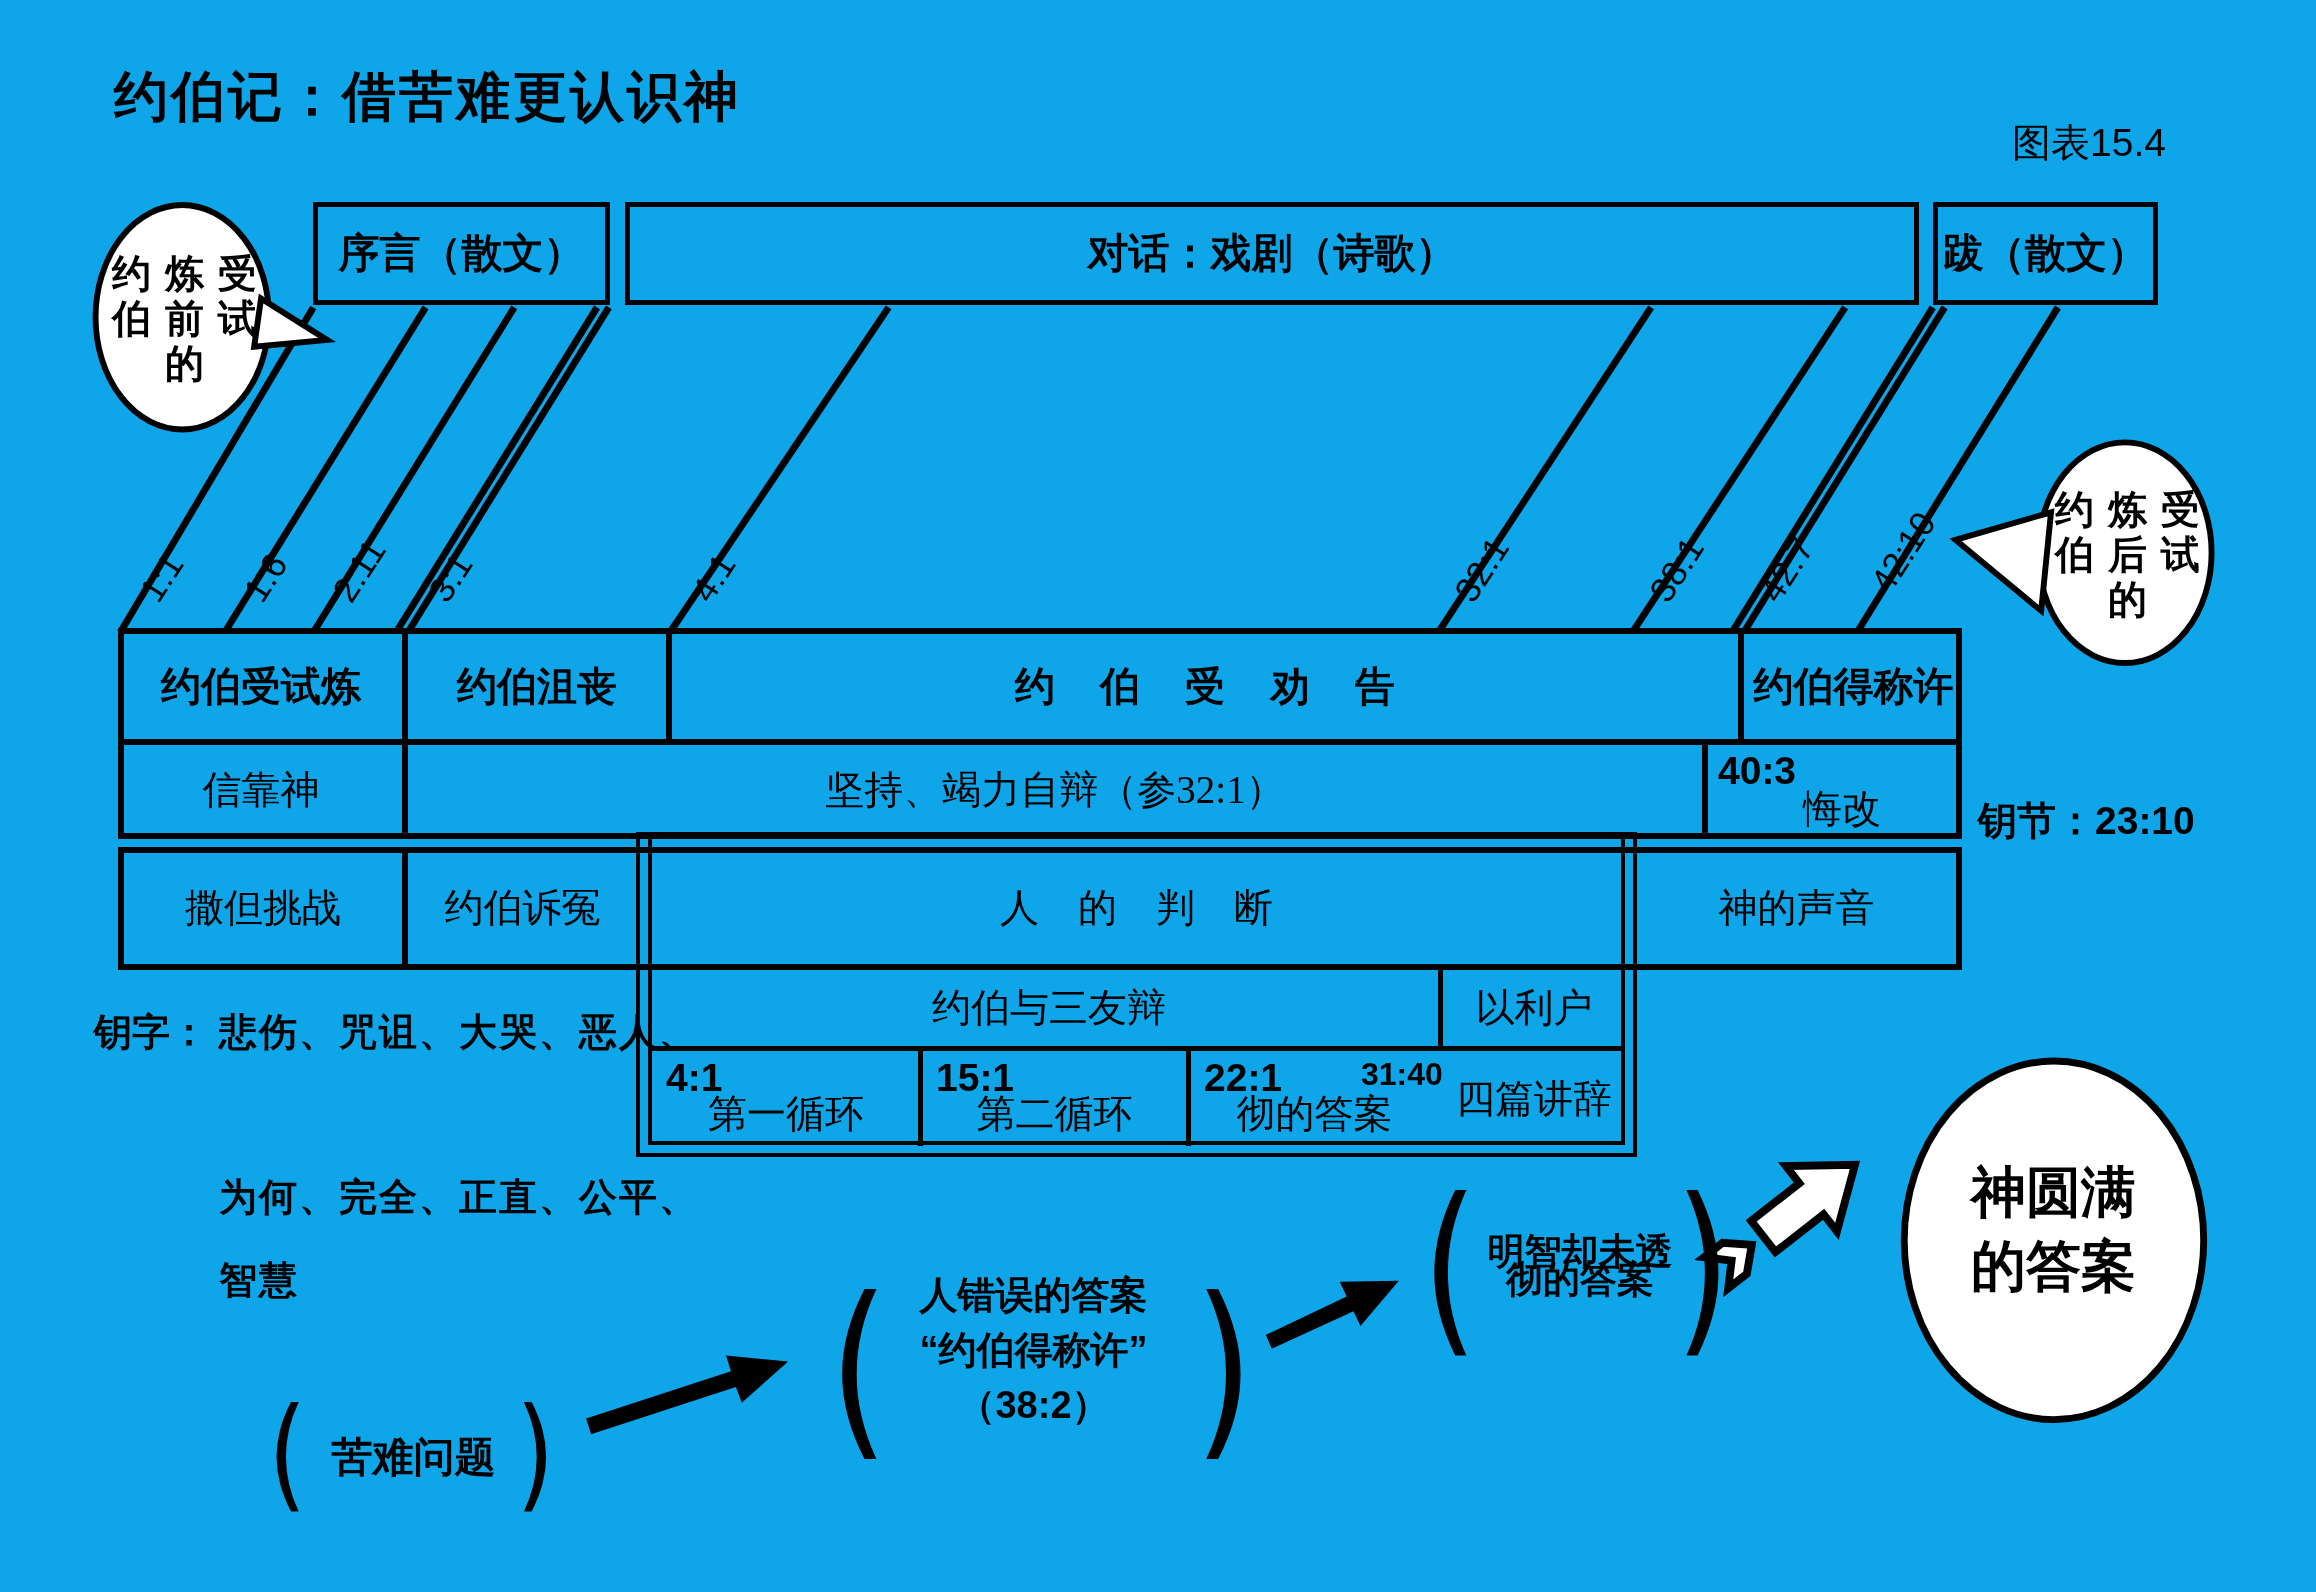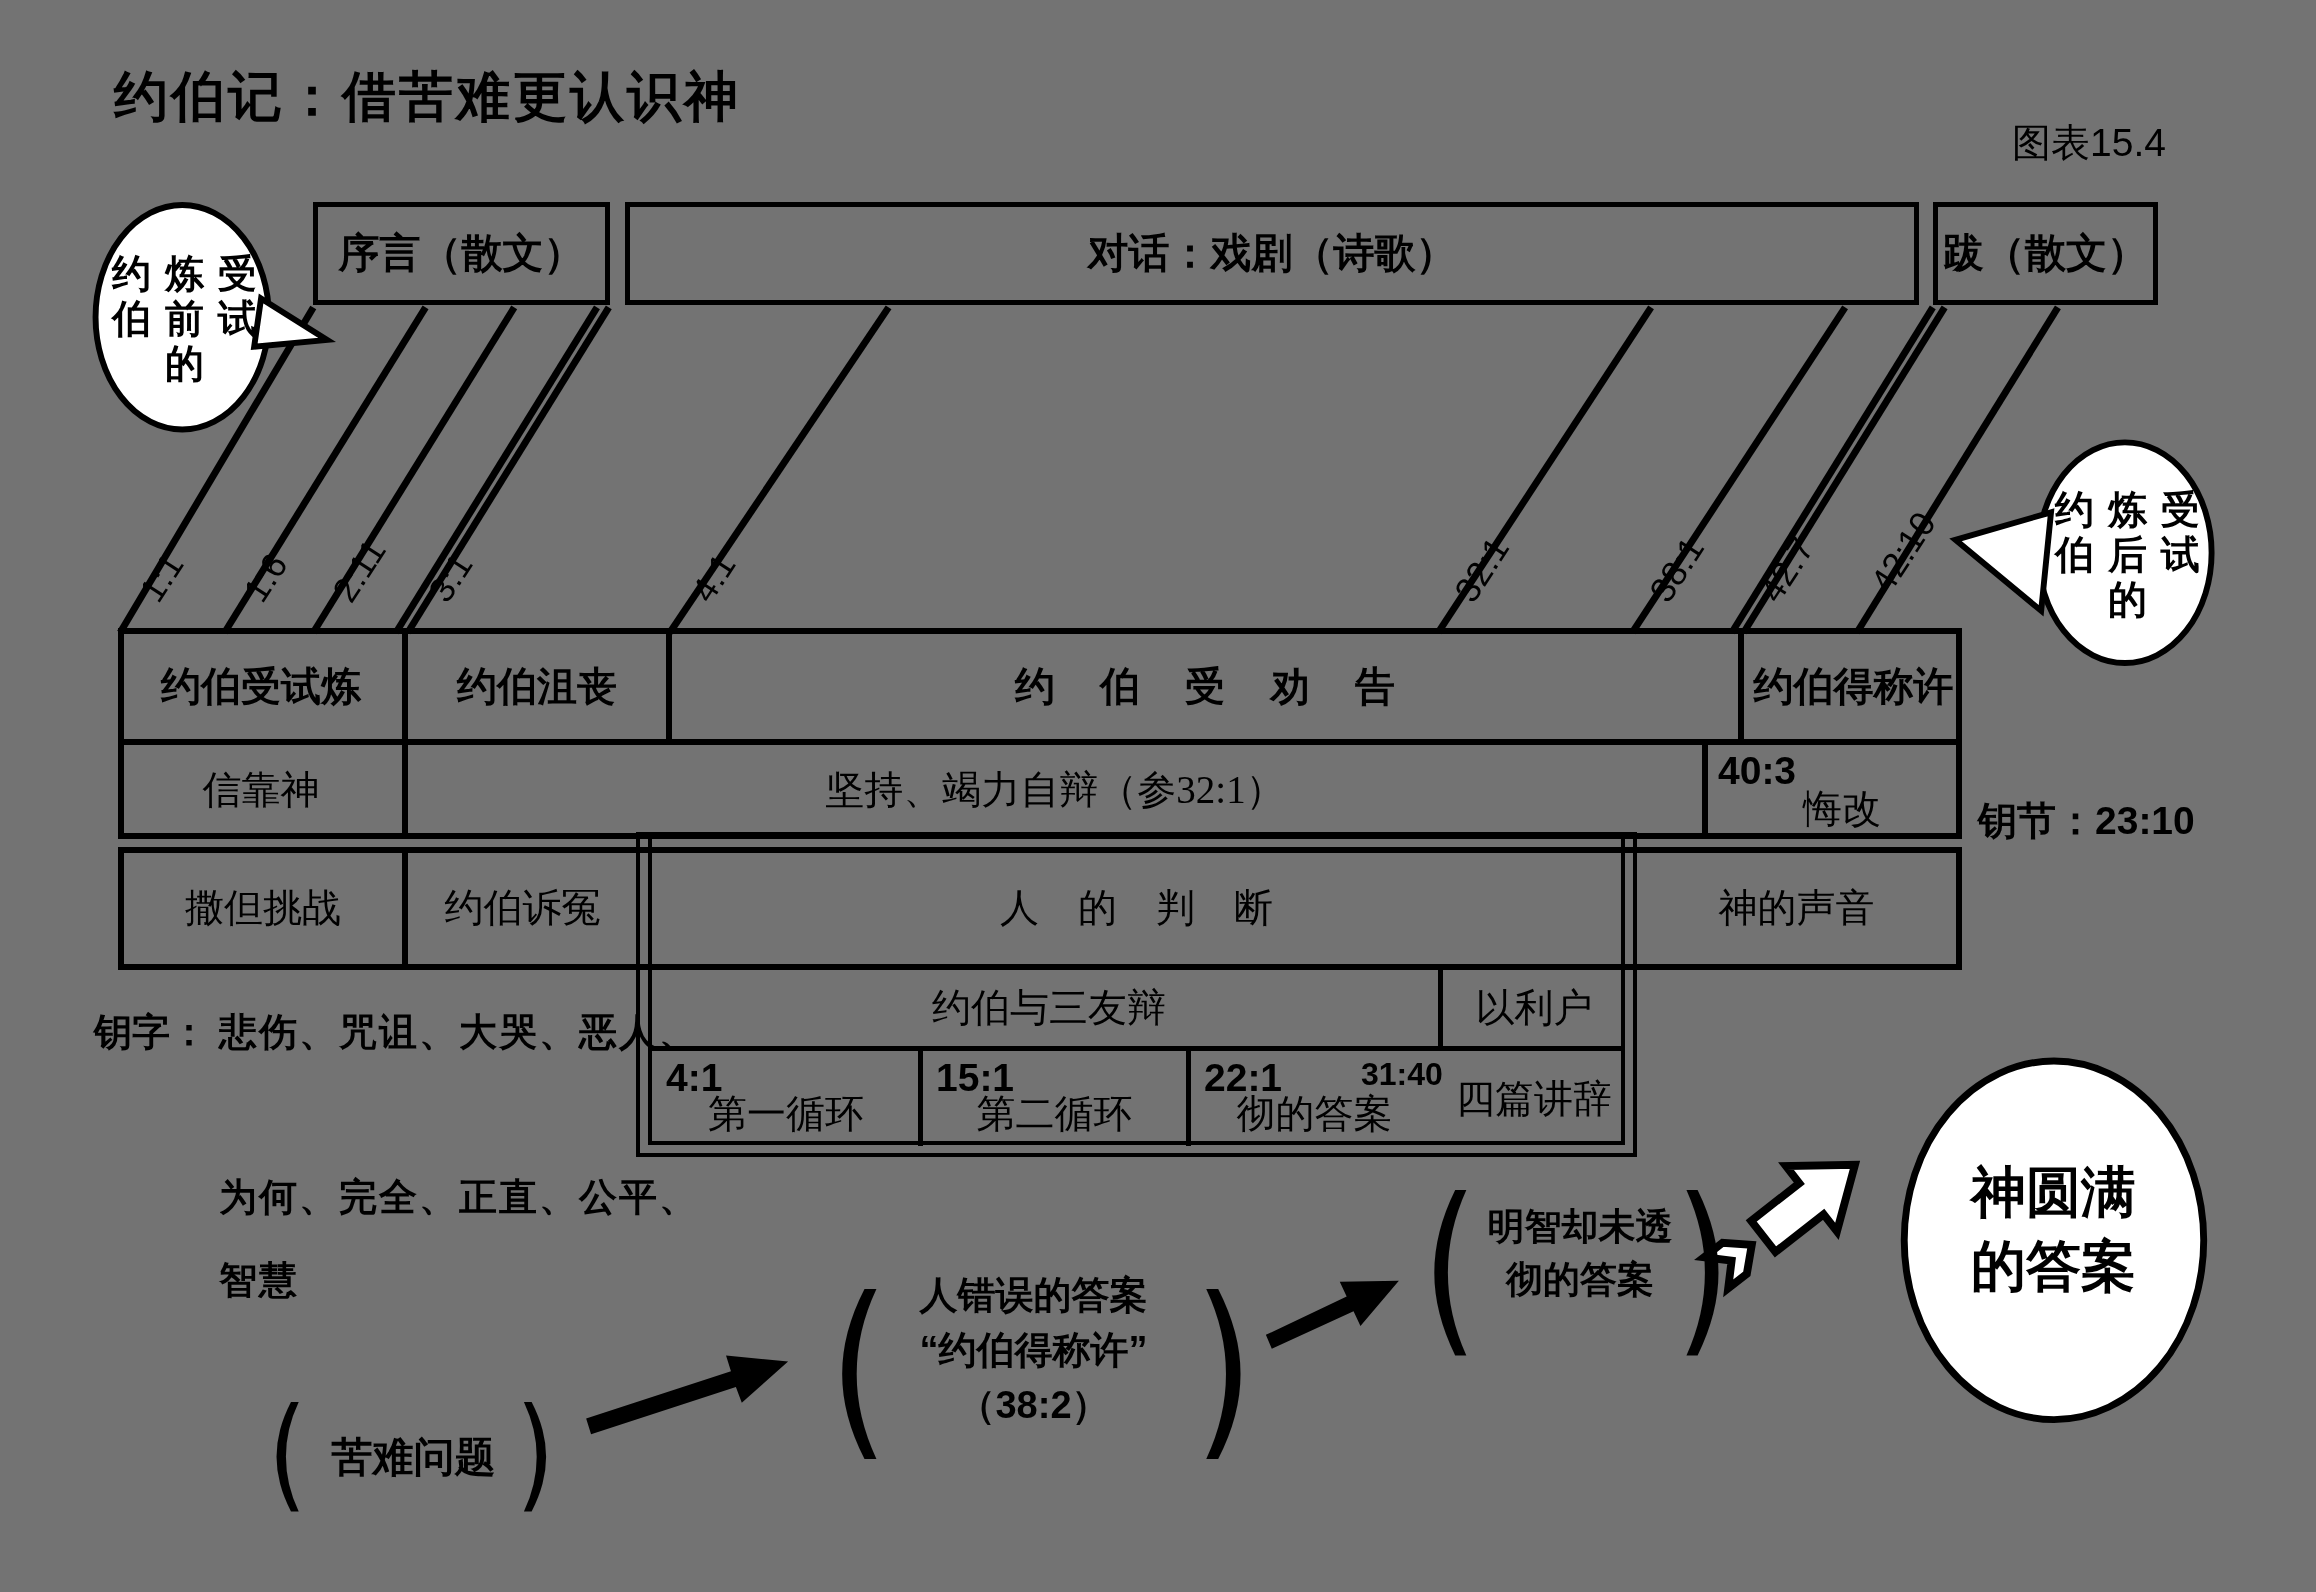--- a/index.html
+++ b/index.html
@@ -1,16 +1,16 @@
 <!DOCTYPE html>
 <html><head>
 <meta charset="utf-8">
 <style>
   html,body{margin:0;padding:0;background:#fff;}
-  #stage{position:relative;width:2317px;height:1593px;background:#737373;overflow:hidden;
+  #stage{position:relative;width:2317px;height:1593px;background:#0ea5e9;overflow:hidden;
          font-family:"Liberation Sans",sans-serif;color:#000;}
   .abs{position:absolute;}
   .box{position:absolute;border:5.9px solid #000;box-sizing:border-box;background:transparent;}
   .cell{position:absolute;display:flex;align-items:center;justify-content:center;text-align:center;box-sizing:border-box;}
   .hd{font-family:"Liberation Sans",sans-serif;font-weight:700;}
   .sf{font-family:"Liberation Serif",serif;font-weight:400;}
   .vline{position:absolute;background:#000;}
   .hline{position:absolute;background:#000;}
   .ref{position:absolute;font-size:35px;font-family:"Liberation Sans",sans-serif;
        transform:rotate(-57deg);transform-origin:left bottom;white-space:nowrap;}
@@ -155,21 +155,21 @@
   <div class="cell hd" style="left:313px;top:1430px;width:201px;height:54px;font-size:41px;">苦难问题</div>
   <span class="paren" style="left:516px;top:1391px;font-size:99px;transform:scaleY(1.25);transform-origin:top;">)</span>
 
   <span class="paren" style="left:829px;top:1273px;font-size:153px;transform:scaleY(1.25);transform-origin:top;">(</span>
   <div class="cell hd" style="left:885px;top:1273px;width:297px;height:45px;font-size:38px;">人错误的答案</div>
   <div class="cell hd" style="left:885px;top:1328px;width:297px;height:45px;font-size:38px;">“约伯得称许”</div>
   <div class="cell hd" style="left:885px;top:1383px;width:297px;height:45px;font-size:38px;">（38:2）</div>
   <span class="paren" style="left:1194px;top:1273px;font-size:153px;transform:scaleY(1.25);transform-origin:top;">)</span>
 
   <span class="paren" style="left:1422px;top:1174px;font-size:143px;transform:scaleY(1.3);transform-origin:top;">(</span>
-  <div class="cell hd" style="left:1464px;top:1204px;width:232px;height:45px;font-size:37px;">明智却未透</div>
+  <div class="cell hd" style="left:1464px;top:1229px;width:232px;height:45px;font-size:37px;">明智却未透</div>
   <div class="cell hd" style="left:1464px;top:1257px;width:232px;height:45px;font-size:37px;">彻的答案</div>
   <span class="paren" style="left:1675px;top:1174px;font-size:143px;transform:scaleY(1.3);transform-origin:top;">)</span>
 
   <div class="cell hd" style="left:1955px;top:1157px;width:197px;height:71px;font-size:55px;text-align:right;">神圆满</div>
   <div class="cell hd" style="left:1955px;top:1231px;width:197px;height:71px;font-size:55px;">的答案</div>
 
 </div>
 
 
 </body></html>

